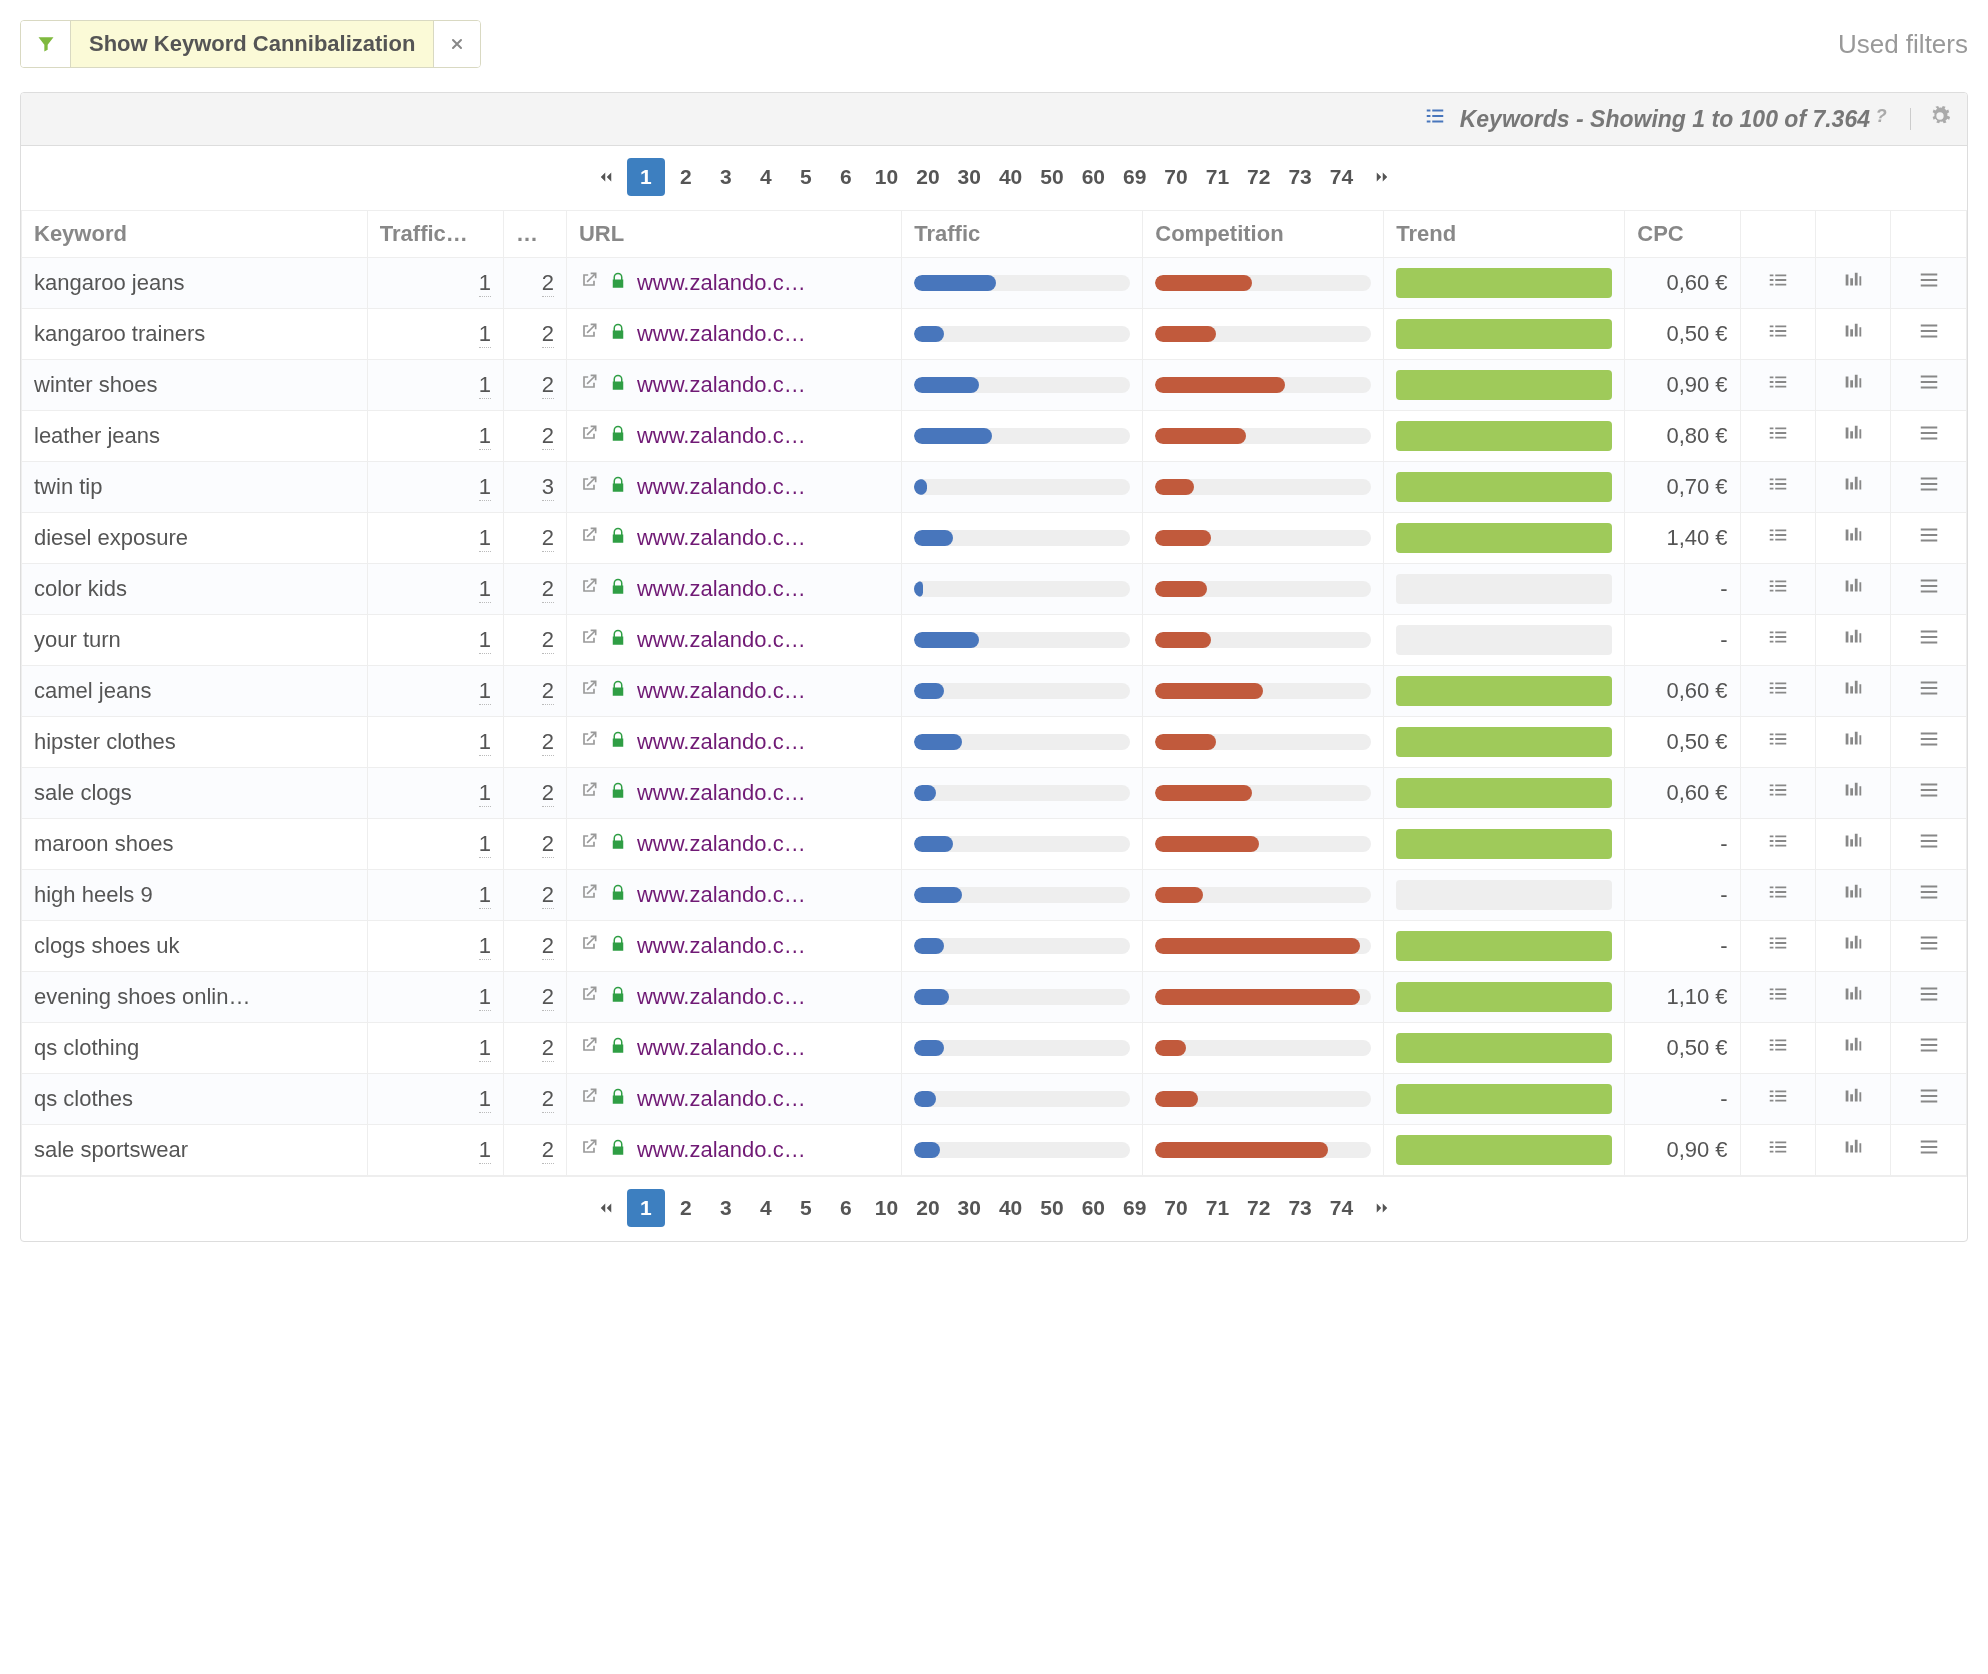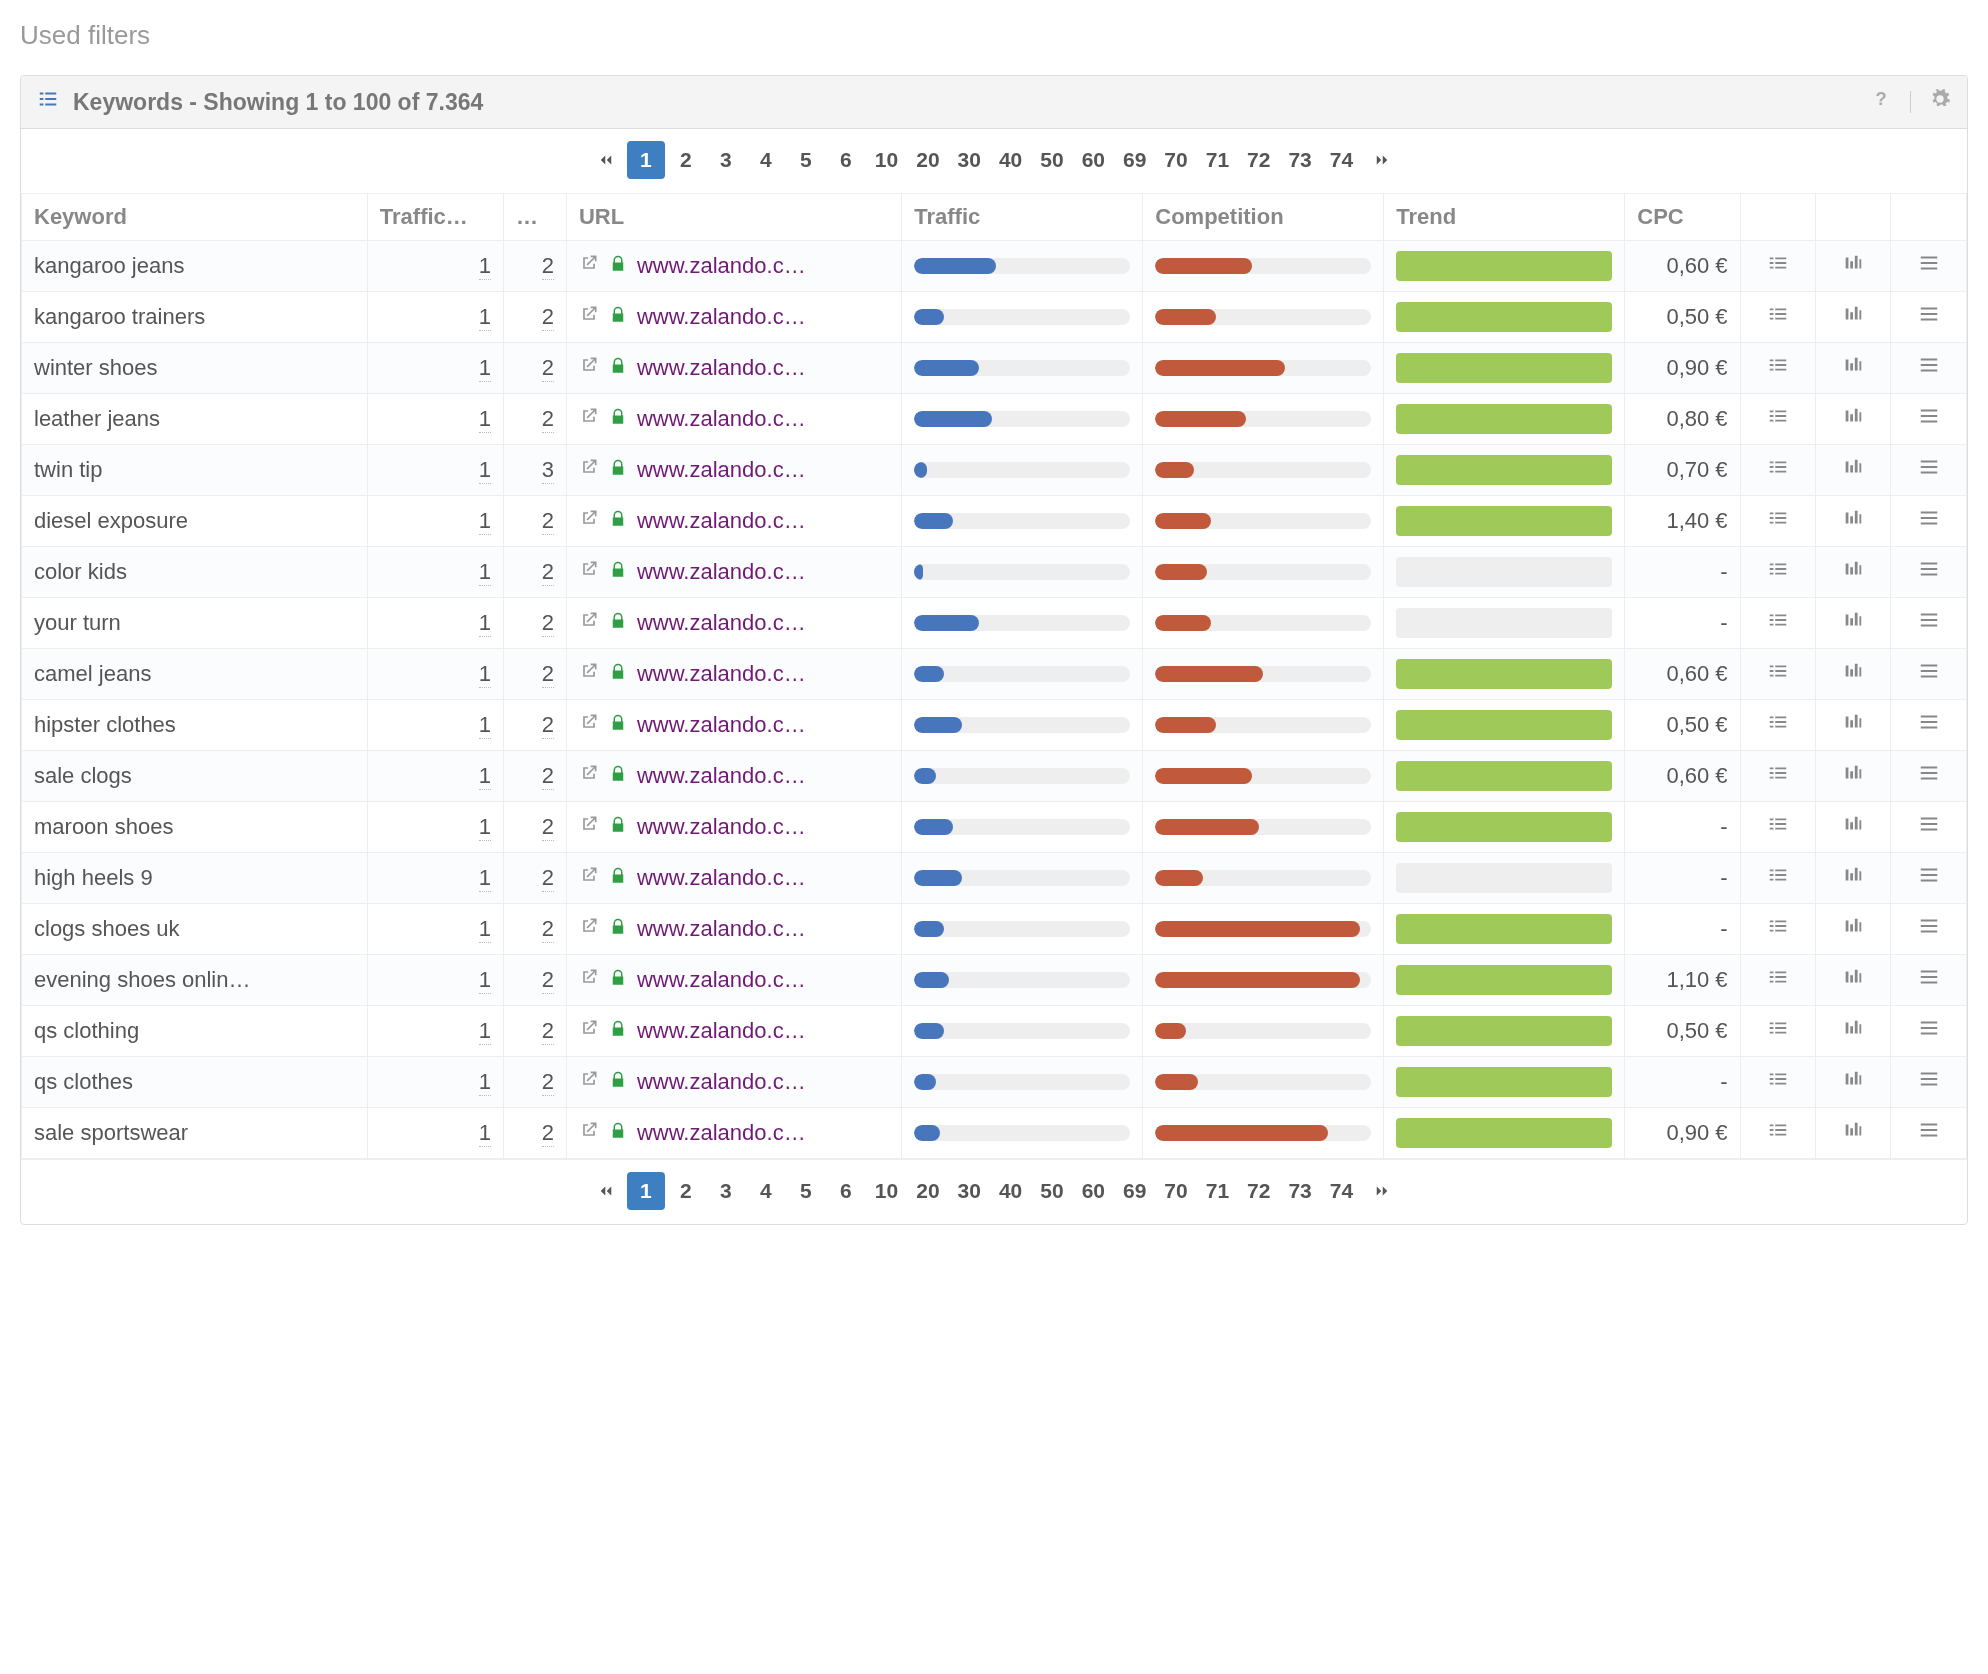--- a/index.html
+++ b/index.html
@@ -53,24 +53,25 @@
     font-size: 26px;
   }
   .panel {
     border: 1px solid #ddd;
     border-radius: 4px;
     overflow: hidden;
   }
   .panel-header {
     display: flex;
     align-items: center;
-    justify-content: space-between;
+    justify-content: flex-end;
     background: #f4f4f4;
     border-bottom: 1px solid #ddd;
     padding: 12px 16px;
+    font-style: italic;
   }
   .panel-header-left { display: flex; align-items: center; gap: 14px; }
   .panel-header-title { font-weight: 700; color: #777; font-size: 23px; }
   .panel-header-right { display: flex; align-items: center; gap: 18px; color: #aaa; }
   .panel-header-right .vdiv { width:1px; height: 22px; background:#ccc; }
   .pagination {
     display: flex;
     align-items: center;
     justify-content: center;
     gap: 2px;
@@ -143,20 +144,33 @@
     background: linear-gradient(#9fca5a,#9fca5a);
     border-radius: 4px;
   }
   .spark.empty { background: #eee; }
   td.iconcell { text-align:center; }
 </style>
 </head>
 <body>
 
 <div class="top-bar">
+  <div class="filter-chip">
+    <span class="filter-icon">
+      <svg width="20" height="20" viewBox="0 0 24 24">
+          <path fill="#7fb93e" d="M3 4h18l-7 9v6l-4 2v-8L3 4z"></path>
+        </svg>
+    </span>
+    <span class="filter-label">Show Keyword Cannibalization</span>
+    <span class="filter-close">
+      <svg width="16" height="16" viewBox="0 0 24 24">
+          <path fill="#888" d="M18 6L6 18M6 6l12 12" stroke="#888" stroke-width="3" stroke-linecap="round"></path>
+        </svg>
+    </span>
+  </div>
   <div class="used-filters">Used filters</div>
 </div>
 
 <div class="panel">
   <div class="panel-header">
     <div class="panel-header-left">
       <span>
         <svg width="22" height="22" viewBox="0 0 24 24">
             <path fill="#4876bc" d="M3 5h4v2H3V5zm6 0h12v2H9V5zM3 11h4v2H3v-2zm6 0h12v2H9v-2zM3 17h4v2H3v-2zm6 0h12v2H9v-2z"></path>
           </svg>

